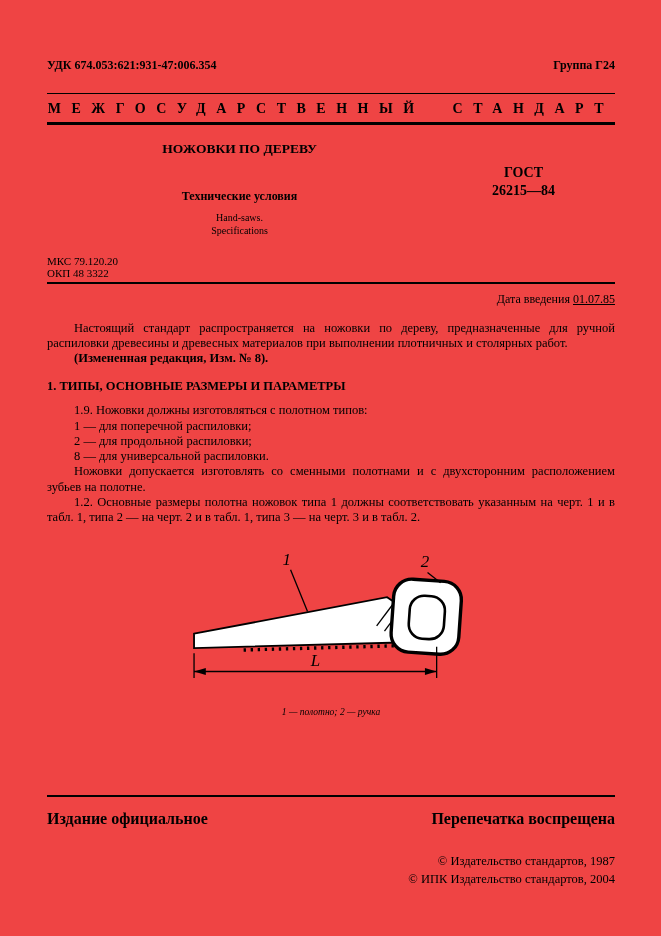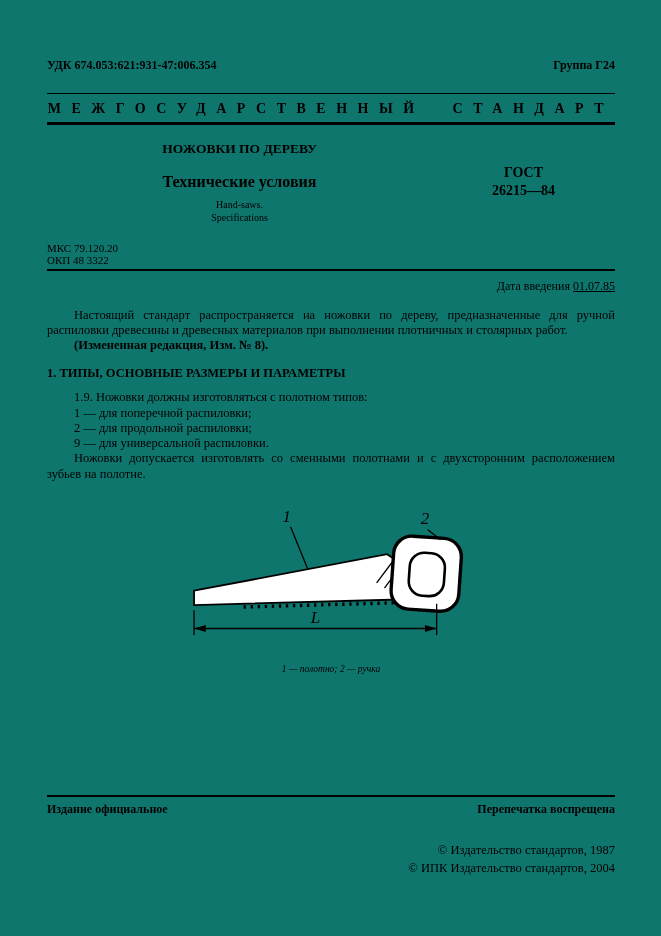--- a/index.html
+++ b/index.html
@@ -1,35 +1,35 @@
 <!DOCTYPE html>
 <html><head>
 <meta charset="utf-8">
 <style>
   * { margin:0; padding:0; box-sizing:border-box; }
   html, body { background:#ffffff; }
   body { width:661px; height:936px; }
   .page {
-    position:relative; width:661px; height:936px; background:#0f766e;
+    position:relative; width:661px; height:936px; background:#ef4444;
     font-family:"Liberation Serif","DejaVu Serif",serif; color:#000; overflow:hidden;
   }
   .content { position:absolute; left:47px; width:568px; top:58px; }
 
   .topline { display:flex; justify-content:space-between; font-size:12px; font-weight:bold; }
   .rule-a { border-top:1.5px solid #000; margin-top:20px; }
   .std-type {
     margin-top:7px; font-weight:bold; font-size:14px;
     letter-spacing:10.5px; word-spacing:14px; white-space:nowrap; text-align:center;
   }
   .rule-b { border-top:3px solid #000; margin-top:5px; }
 
   .title-row { display:flex; margin-top:16px; }
   .title-left { width:385px; text-align:center; }
   .doc-title { font-size:13.5px; font-weight:bold; }
-  .doc-subtitle { font-size:16px; font-weight:bold; margin-top:16px; }
+  .doc-subtitle { font-size:12px; font-weight:bold; margin-top:32px; }
   .doc-en { font-size:10px; margin-top:8px; line-height:1.25; }
   .codes { text-align:left; font-size:11px; line-height:1.12; margin-top:18px; }
   .gost-block { flex:1; font-weight:bold; font-size:14px; text-align:center; margin-top:23px; line-height:1.25; }
 
   .rule-c { border-top:2.5px solid #000; margin-top:2px; }
   .date-line { text-align:right; font-size:12px; font-weight:normal; margin-top:8px; }
   .u { text-decoration:underline; }
 
   .body { font-size:12.5px; line-height:1.22; }
   .p-ind { text-indent:27px; }
@@ -37,21 +37,21 @@
   .mt { margin-top:14px; }
   .bold { font-weight:bold; }
   .sec-head { text-align:left; font-weight:bold; font-size:12.5px; margin-top:13px; margin-bottom:9px; }
 
   .figure { text-align:center; margin-top:20px; }
   .saw-svg { display:inline-block; }
   .fig-caption { font-size:9.5px; font-style:italic; margin-top:8px; }
 
   .footer { position:absolute; left:47px; width:568px; top:795px; }
   .footer-rule { border-top:2px solid #000; }
-  .footer-row { display:flex; justify-content:space-between; font-weight:bold; font-size:12px; margin-top:5px; }
+  .footer-row { display:flex; justify-content:space-between; font-weight:bold; font-size:16px; margin-top:13px; }
   .copyright { text-align:right; font-size:12.5px; margin-top:24px; line-height:1.45; }
 </style>
 </head>
 <body>
 
 <div class="page">
   <div class="content">
 
     <div class="topline">
       <span>УДК 674.053:621:931-47:006.354</span>
@@ -91,22 +91,23 @@
     </div>
 
     <p class="body p-ind just mt">Настоящий стандарт распространяется на ножовки по дереву, предназначенные для ручной распиловки древесины и древесных материалов при выполнении плотничных и столярных работ.</p>
     <p class="body p-ind bold">(Измененная редакция, Изм. № 8).</p>
 
     <h2 class="sec-head">1. ТИПЫ, ОСНОВНЫЕ РАЗМЕРЫ И ПАРАМЕТРЫ</h2>
 
     <p class="body p-ind">1.9. Ножовки должны изготовляться с полотном типов:</p>
     <p class="body p-ind">1 — для поперечной распиловки;</p>
     <p class="body p-ind">2 — для продольной распиловки;</p>
-    <p class="body p-ind">9 — для универсальной распиловки.</p>
+    <p class="body p-ind">8 — для универсальной распиловки.</p>
     <p class="body p-ind just">Ножовки допускается изготовлять со сменными полотнами и с двухсторонним расположением зубьев на полотне.</p>
+    <p class="body p-ind just">1.2. Основные размеры полотна ножовок типа 1 должны соответствовать указанным на черт. 1 и в табл. 1, типа 2 — на черт. 2 и в табл. 1, типа 3 — на черт. 3 и в табл. 2.</p>
 
     <figure class="figure">
       <svg class="saw-svg" viewBox="0 0 230 115" width="300" height="150" xmlns="http://www.w3.org/2000/svg">
         <g stroke="#000" fill="none">
           <polygon points="10,68 158,40 196,66 196,74 10,79" fill="#ffffff" stroke-width="1.4"></polygon>
           <line x1="48" y1="80.5" x2="193" y2="76.5" stroke-width="2.6" stroke-dasharray="1.8,3.6"></line>
           <g stroke-width="1">
             <line x1="150" y1="62" x2="162" y2="46"></line>
             <line x1="156" y1="66" x2="170" y2="47"></line>
             <line x1="163" y1="68" x2="176" y2="50"></line>

